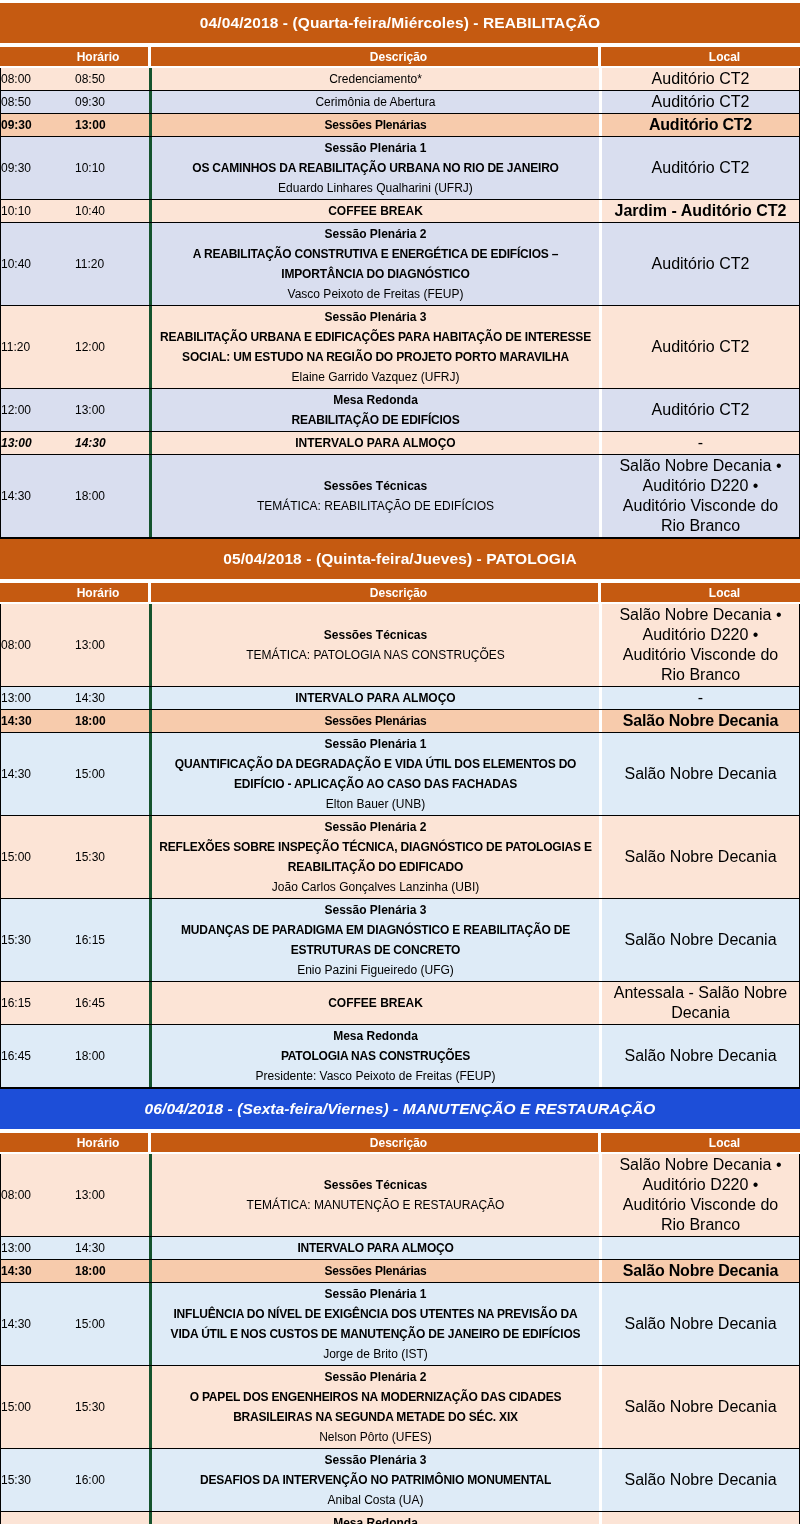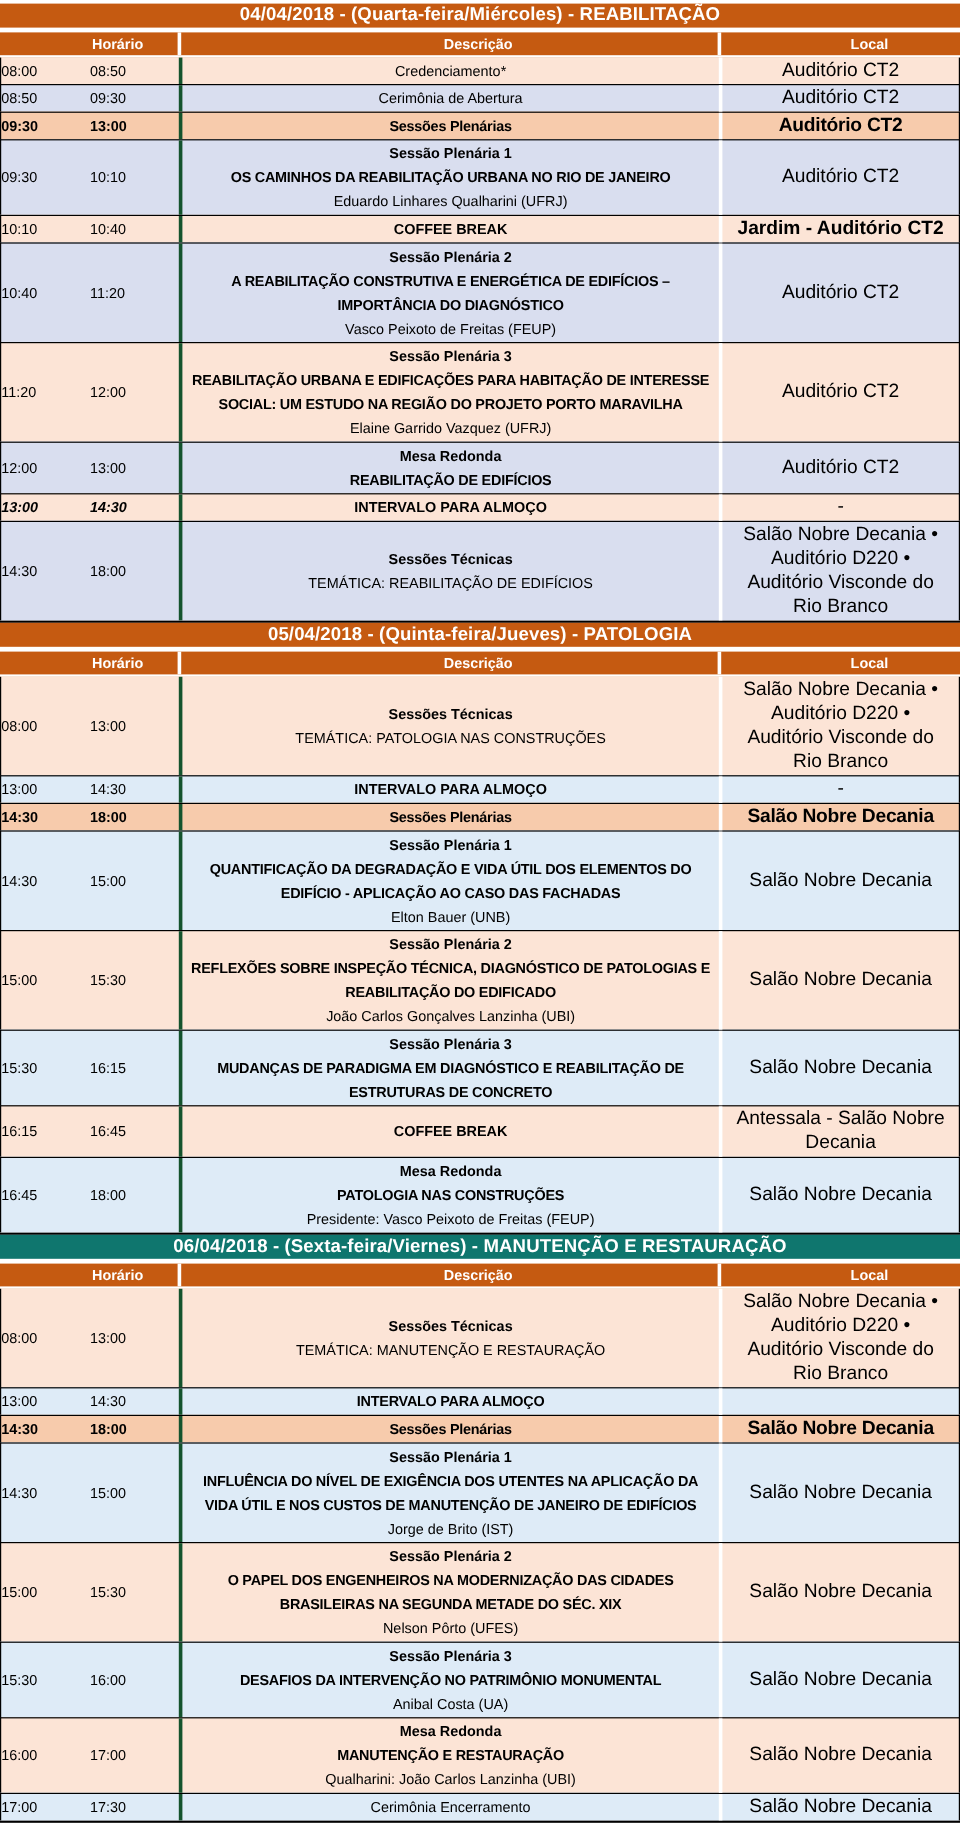--- a/index.html
+++ b/index.html
@@ -1,18 +1,18 @@
 <!DOCTYPE html>
 <html><head>
 <meta charset="utf-8">
 <style>
   html,body{margin:0;padding:0;background:#fff;}
   body{width:800px;font-family:"Liberation Sans",sans-serif;color:#000;padding:3px 0 6px 0;}
   section{display:block;}
-  .title-bar{height:20px;margin-bottom:4px;display:flex;align-items:center;justify-content:center;
+  .title-bar{height:40px;margin-bottom:4px;display:flex;align-items:center;justify-content:center;
              color:#fff;font-weight:bold;font-size:15.5px;letter-spacing:.1px;}
   .cols-header{display:grid;grid-template-columns:148px 450px 1fr;height:19px;border-bottom:2px solid #fff;}
   .col-h{color:#fff;font-weight:bold;font-size:12px;display:flex;align-items:center;justify-content:center;padding-left:48px;}
   .col-h.desc,.col-h.local{border-left:3px solid #fff;}
   .rows{border-bottom:2px solid #000;}
   .row{display:grid;grid-template-columns:148px 450px 1fr;min-height:21px;
        border-left:1px solid #000;border-right:1px solid #000;}
   .row + .row{border-top:1px solid #000;}
   .row.tall{min-height:40px;}
   .cell{display:flex;flex-direction:column;justify-content:center;}
@@ -237,20 +237,21 @@
 
   <div class="row" style="background: rgb(222, 235, 247);">
     <div class="cell time">
       <span class="t-r">15:30</span>
       <span class="t-r">16:15</span>
     </div>
     <div class="cell desc">
             <div class="line s-bi">Sessão Plenária  3</div>
             <div class="line s-b">MUDANÇAS DE PARADIGMA EM DIAGNÓSTICO E REABILITAÇÃO DE</div>
             <div class="line s-b">ESTRUTURAS DE CONCRETO</div>
+            <div class="line s-r">Enio Pazini Figueiredo (UFG)</div>
           </div>
     <div class="cell local s-r">Salão Nobre Decania</div>
   </div>
 
   <div class="row tall" style="background: rgb(252, 228, 214);">
     <div class="cell time">
       <span class="t-r">16:15</span>
       <span class="t-r">16:45</span>
     </div>
     <div class="cell desc">
@@ -268,21 +269,21 @@
             <div class="line s-bi">Mesa Redonda</div>
             <div class="line s-b">PATOLOGIA NAS CONSTRUÇÕES</div>
             <div class="line s-r">Presidente: Vasco Peixoto de Freitas (FEUP)</div>
           </div>
     <div class="cell local s-r">Salão Nobre Decania</div>
   </div>
 </div>
   </section>
 
   <section>
-    <div class="title-bar" style="background: #0f766e;">
+    <div class="title-bar" style="background: #1d4ed8; font-style: italic;">
       <span>06/04/2018 - (Sexta-feira/Viernes) - MANUTENÇÃO E RESTAURAÇÃO</span>
     </div>
     <div class="cols-header" style="background: rgb(197, 90, 17);">
       <div class="col-h time">Horário</div>
       <div class="col-h desc">Descrição</div>
       <div class="col-h local">Local</div>
     </div>
     <div class="rows">
   <div class="row" style="background: rgb(252, 228, 214);">
     <div class="cell time">
@@ -318,21 +319,21 @@
     <div class="cell local s-b">Salão Nobre Decania</div>
   </div>
 
   <div class="row" style="background: rgb(222, 235, 247);">
     <div class="cell time">
       <span class="t-r">14:30</span>
       <span class="t-r">15:00</span>
     </div>
     <div class="cell desc">
             <div class="line s-bi">Sessão Plenária  1</div>
-            <div class="line s-b">INFLUÊNCIA DO NÍVEL DE EXIGÊNCIA DOS UTENTES NA APLICAÇÃO DA</div>
+            <div class="line s-b">INFLUÊNCIA DO NÍVEL DE EXIGÊNCIA DOS UTENTES NA PREVISÃO DA</div>
             <div class="line s-b">VIDA ÚTIL E NOS CUSTOS DE MANUTENÇÃO DE JANEIRO DE EDIFÍCIOS</div>
             <div class="line s-r">Jorge de Brito (IST)</div>
           </div>
     <div class="cell local s-r">Salão Nobre Decania</div>
   </div>
 
   <div class="row" style="background: rgb(252, 228, 214);">
     <div class="cell time">
       <span class="t-r">15:00</span>
       <span class="t-r">15:30</span>

